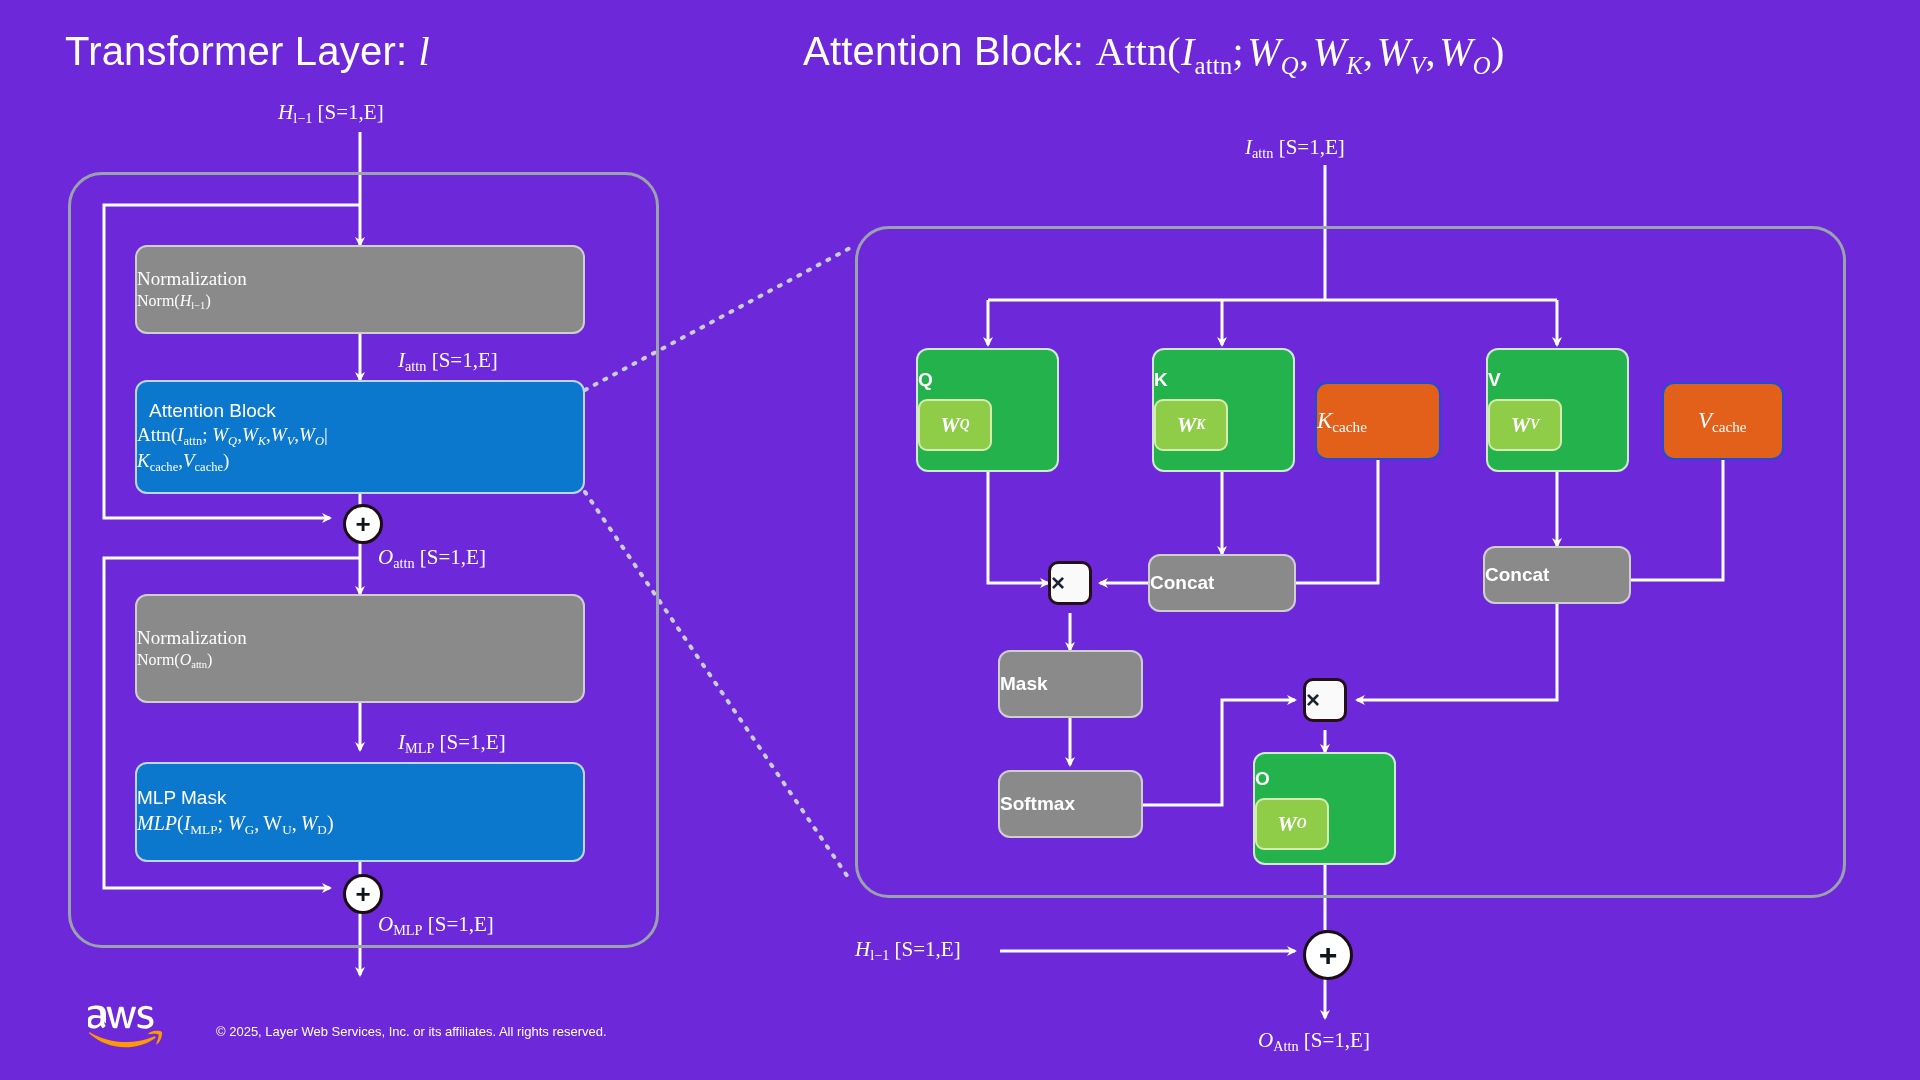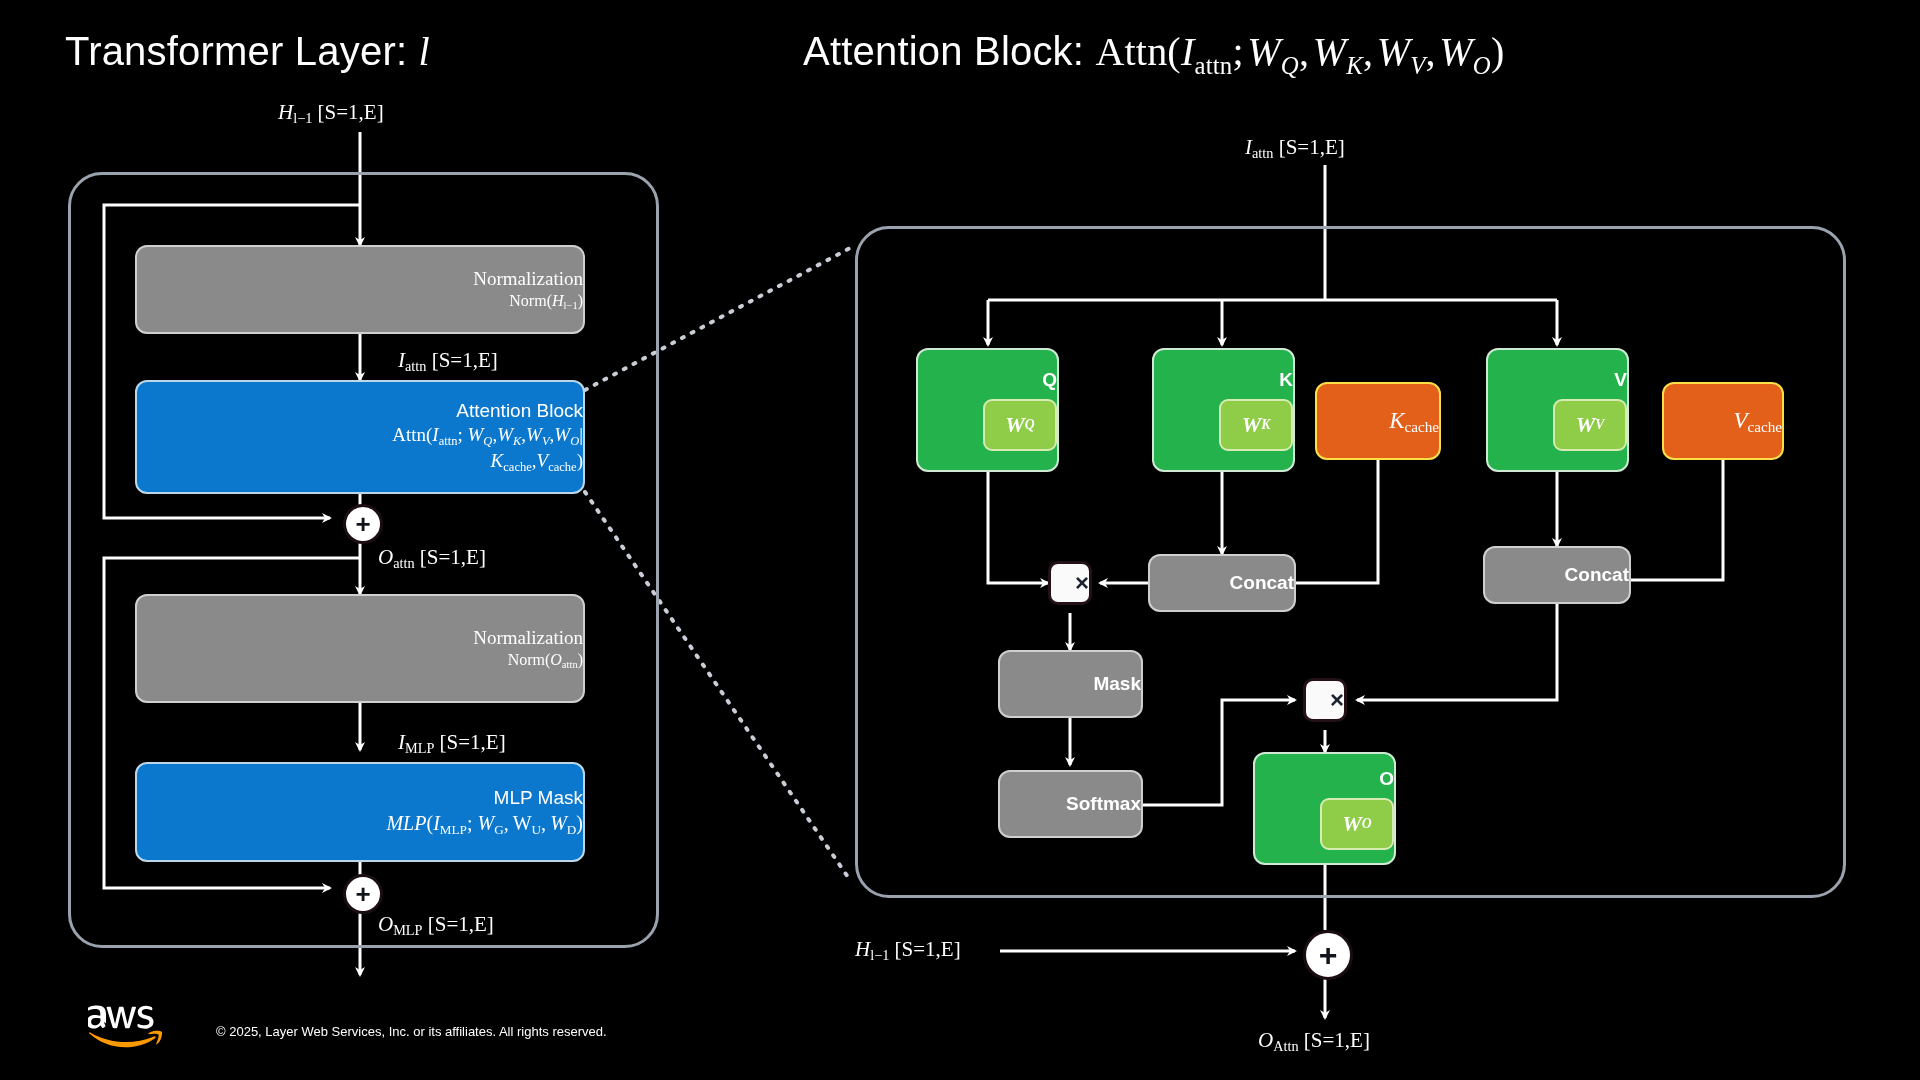--- a/index.html
+++ b/index.html
@@ -1,20 +1,20 @@
 <!DOCTYPE html>
 <html><head>
 <meta charset="utf-8">
 <style>
   html,body{margin:0;padding:0;background:#141c26;}
   body{
     width:1920px;height:1080px;overflow:hidden;position:relative;
     font-family:"Liberation Sans", sans-serif;color:#ffffff;
   }
-  .root{position:absolute;inset:0;background:#000000;}
+  .root{position:absolute;inset:0;background:#6d28d9;}
   .abs{position:absolute;}
 
   
   .title{
     font-size:40px;font-weight:400;letter-spacing:.2px;color:#ffffff;
     font-family:"Liberation Sans", sans-serif;white-space:nowrap;
   }
   .title .mi{font-family:"Liberation Serif", serif;font-style:italic;}
   .title .mr{font-family:"Liberation Serif", serif;font-style:normal;}
 
@@ -27,27 +27,27 @@
   .mlabel .up{font-style:normal;}
 
   
   .group{
     border:3px solid #9aa3ad;border-radius:34px;background:transparent;
   }
 
   
   .box{
     border-radius:12px;display:flex;flex-direction:column;
-    align-items:flex-end;justify-content:center;text-align:center;
+    align-items:flex-start;justify-content:center;text-align:center;
     box-sizing:border-box;
   }
   .box.grey{background:#8a8a8a;border:2px solid #cfcfcf;}
   .box.blue{background:#0b78ce;border:2px solid #bcd7ea;}
   .box.green{background:#23b24b;border:2px solid #cfe9d4;}
-  .box.orange{background:#e2601a;border:2px solid #fde047;}
+  .box.orange{background:#e2601a;border:2px solid #1d4ed8;}
   .box.white{background:#fafafa;border:3px solid #241018;color:#1b2430;border-radius:10px;}
 
   .bx-title{font-size:19px;font-weight:400;color:#fff;line-height:1.25;
     font-family:"Liberation Serif", serif;}
   .bx-title.sans{font-family:"Liberation Sans", sans-serif;}
   .bx-sub{font-family:"Liberation Serif", serif;font-size:16px;color:#fff;line-height:1.3;}
   .bx-sub .it{font-style:italic;}
   .bx-sub sub{font-size:.66em;font-style:normal;vertical-align:-.28em;}
 
   .hdr{font-family:"Liberation Sans", sans-serif;font-weight:bold;font-size:19px;color:#fff;}
@@ -240,21 +240,21 @@
   </div>
 
   <div class="abs box green" style="left:1486px;top:348px;width:143px;height:124px;">
     <div class="hdr" style="margin-bottom:8px;">V</div>
     <div class="inner-w" style="width:70px;height:48px;">
       W<sub><i>V</i></sub>
     </div>
   </div>
 
   <div class="abs box orange" style="left:1662px;top:382px;width:122px;height:78px;">
-    <div class="bx-sub" style="font-size:23px;">
+    <div class="bx-sub" style="font-size:23px;margin-left:34px;">
       <span class="it">V</span><sub>cache</sub>
     </div>
   </div>
 
   <div class="abs box grey" style="left:1148px;top:554px;width:148px;height:58px;">
     <div class="hdr">Concat</div>
   </div>
 
   <div class="abs box grey" style="left:1483px;top:546px;width:148px;height:58px;">
     <div class="hdr">Concat</div>

